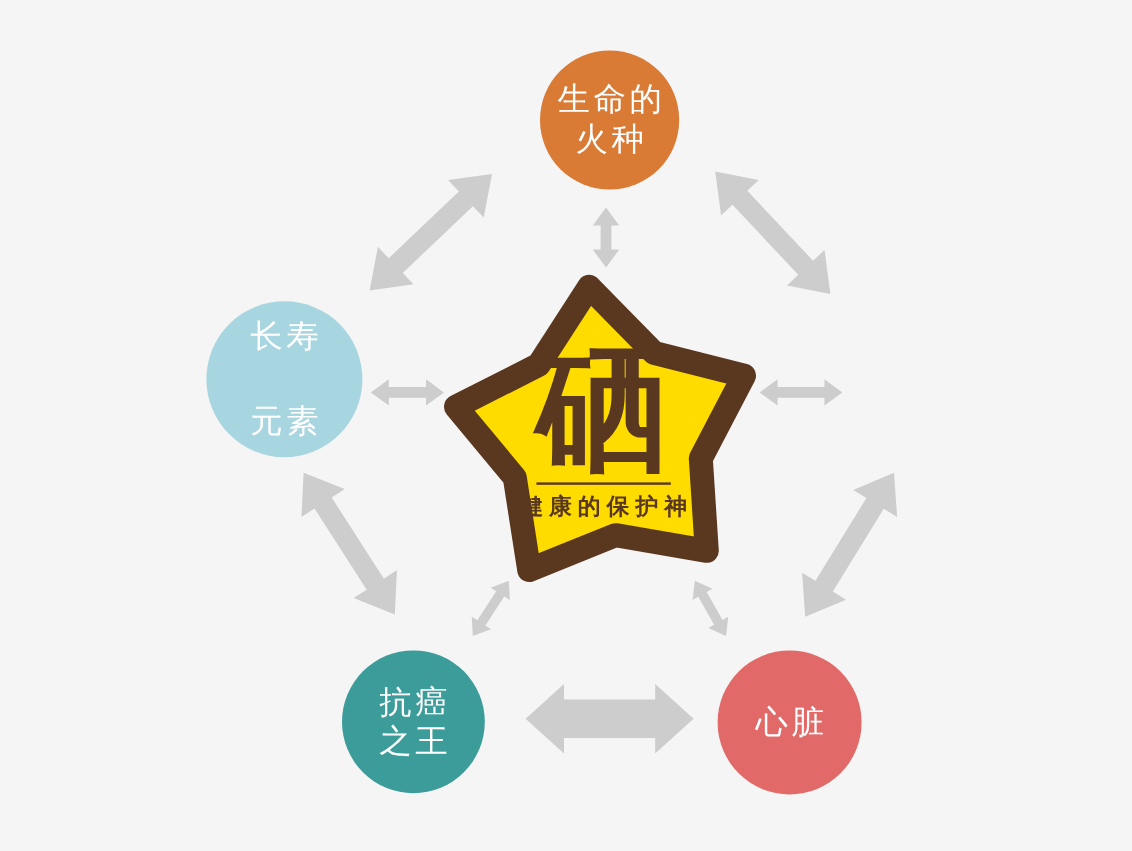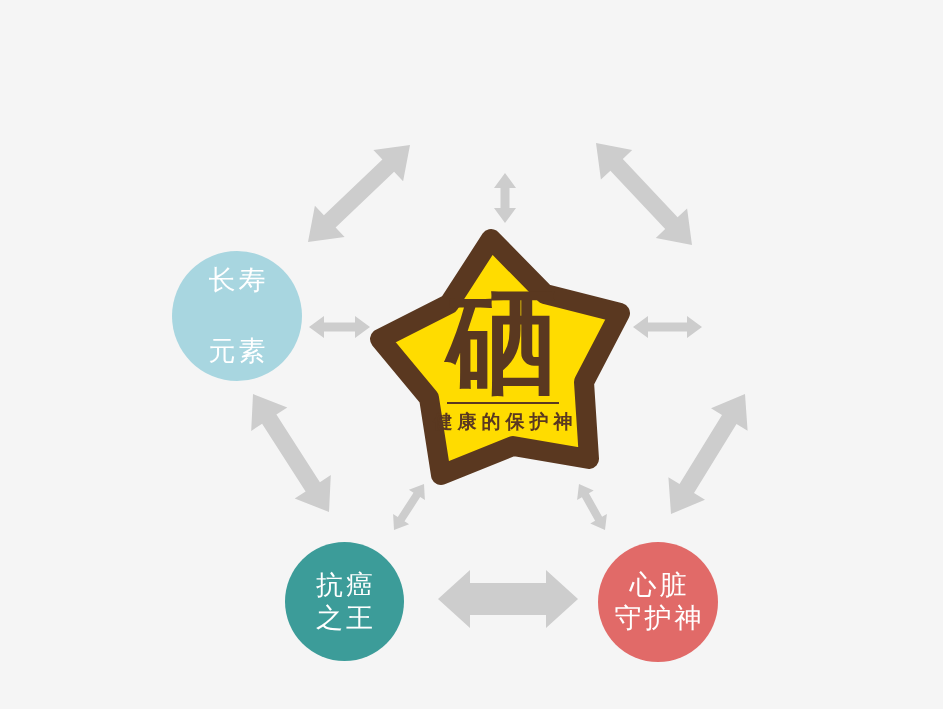--- a/index.html
+++ b/index.html
@@ -70,25 +70,28 @@
     </g>
     <path d="M491,239 L545,294 L620,313 L584,382 L589,459 L513,446 L441,475 L429,398 L380,339 L449,304 Z" fill="#FFDC00" stroke="#5A3820" stroke-width="20" stroke-linejoin="round"></path>
   </svg>
 
   <div class="star-text">
     <div class="star-symbol">硒</div>
     <div class="star-divider"></div>
     <div class="star-subtitle">健康的保护神</div>
   </div>
 
+  <div class="node" style="left: 450px; top: 42px; width: 116px; height: 116px; background: rgb(217, 122, 53);">
+    <span>生命的</span>
+    <span>火种</span>
+  </div>
 
 
   <div class="node" style="left: 598px; top: 542px; width: 120px; height: 120px; background: rgb(225, 106, 104);">
     <span>心脏</span>
-    <span>守护神</span>
   </div>
 
   <div class="node" style="left: 285px; top: 542px; width: 119px; height: 119px; background: rgb(60, 156, 153);">
     <span>抗癌</span>
     <span>之王</span>
   </div>
 
   <div class="node" style="left: 172px; top: 251px; width: 130px; height: 130px; background: rgb(168, 214, 224); gap: 38px;">
     <span>长寿</span>
     <span>元素</span>

